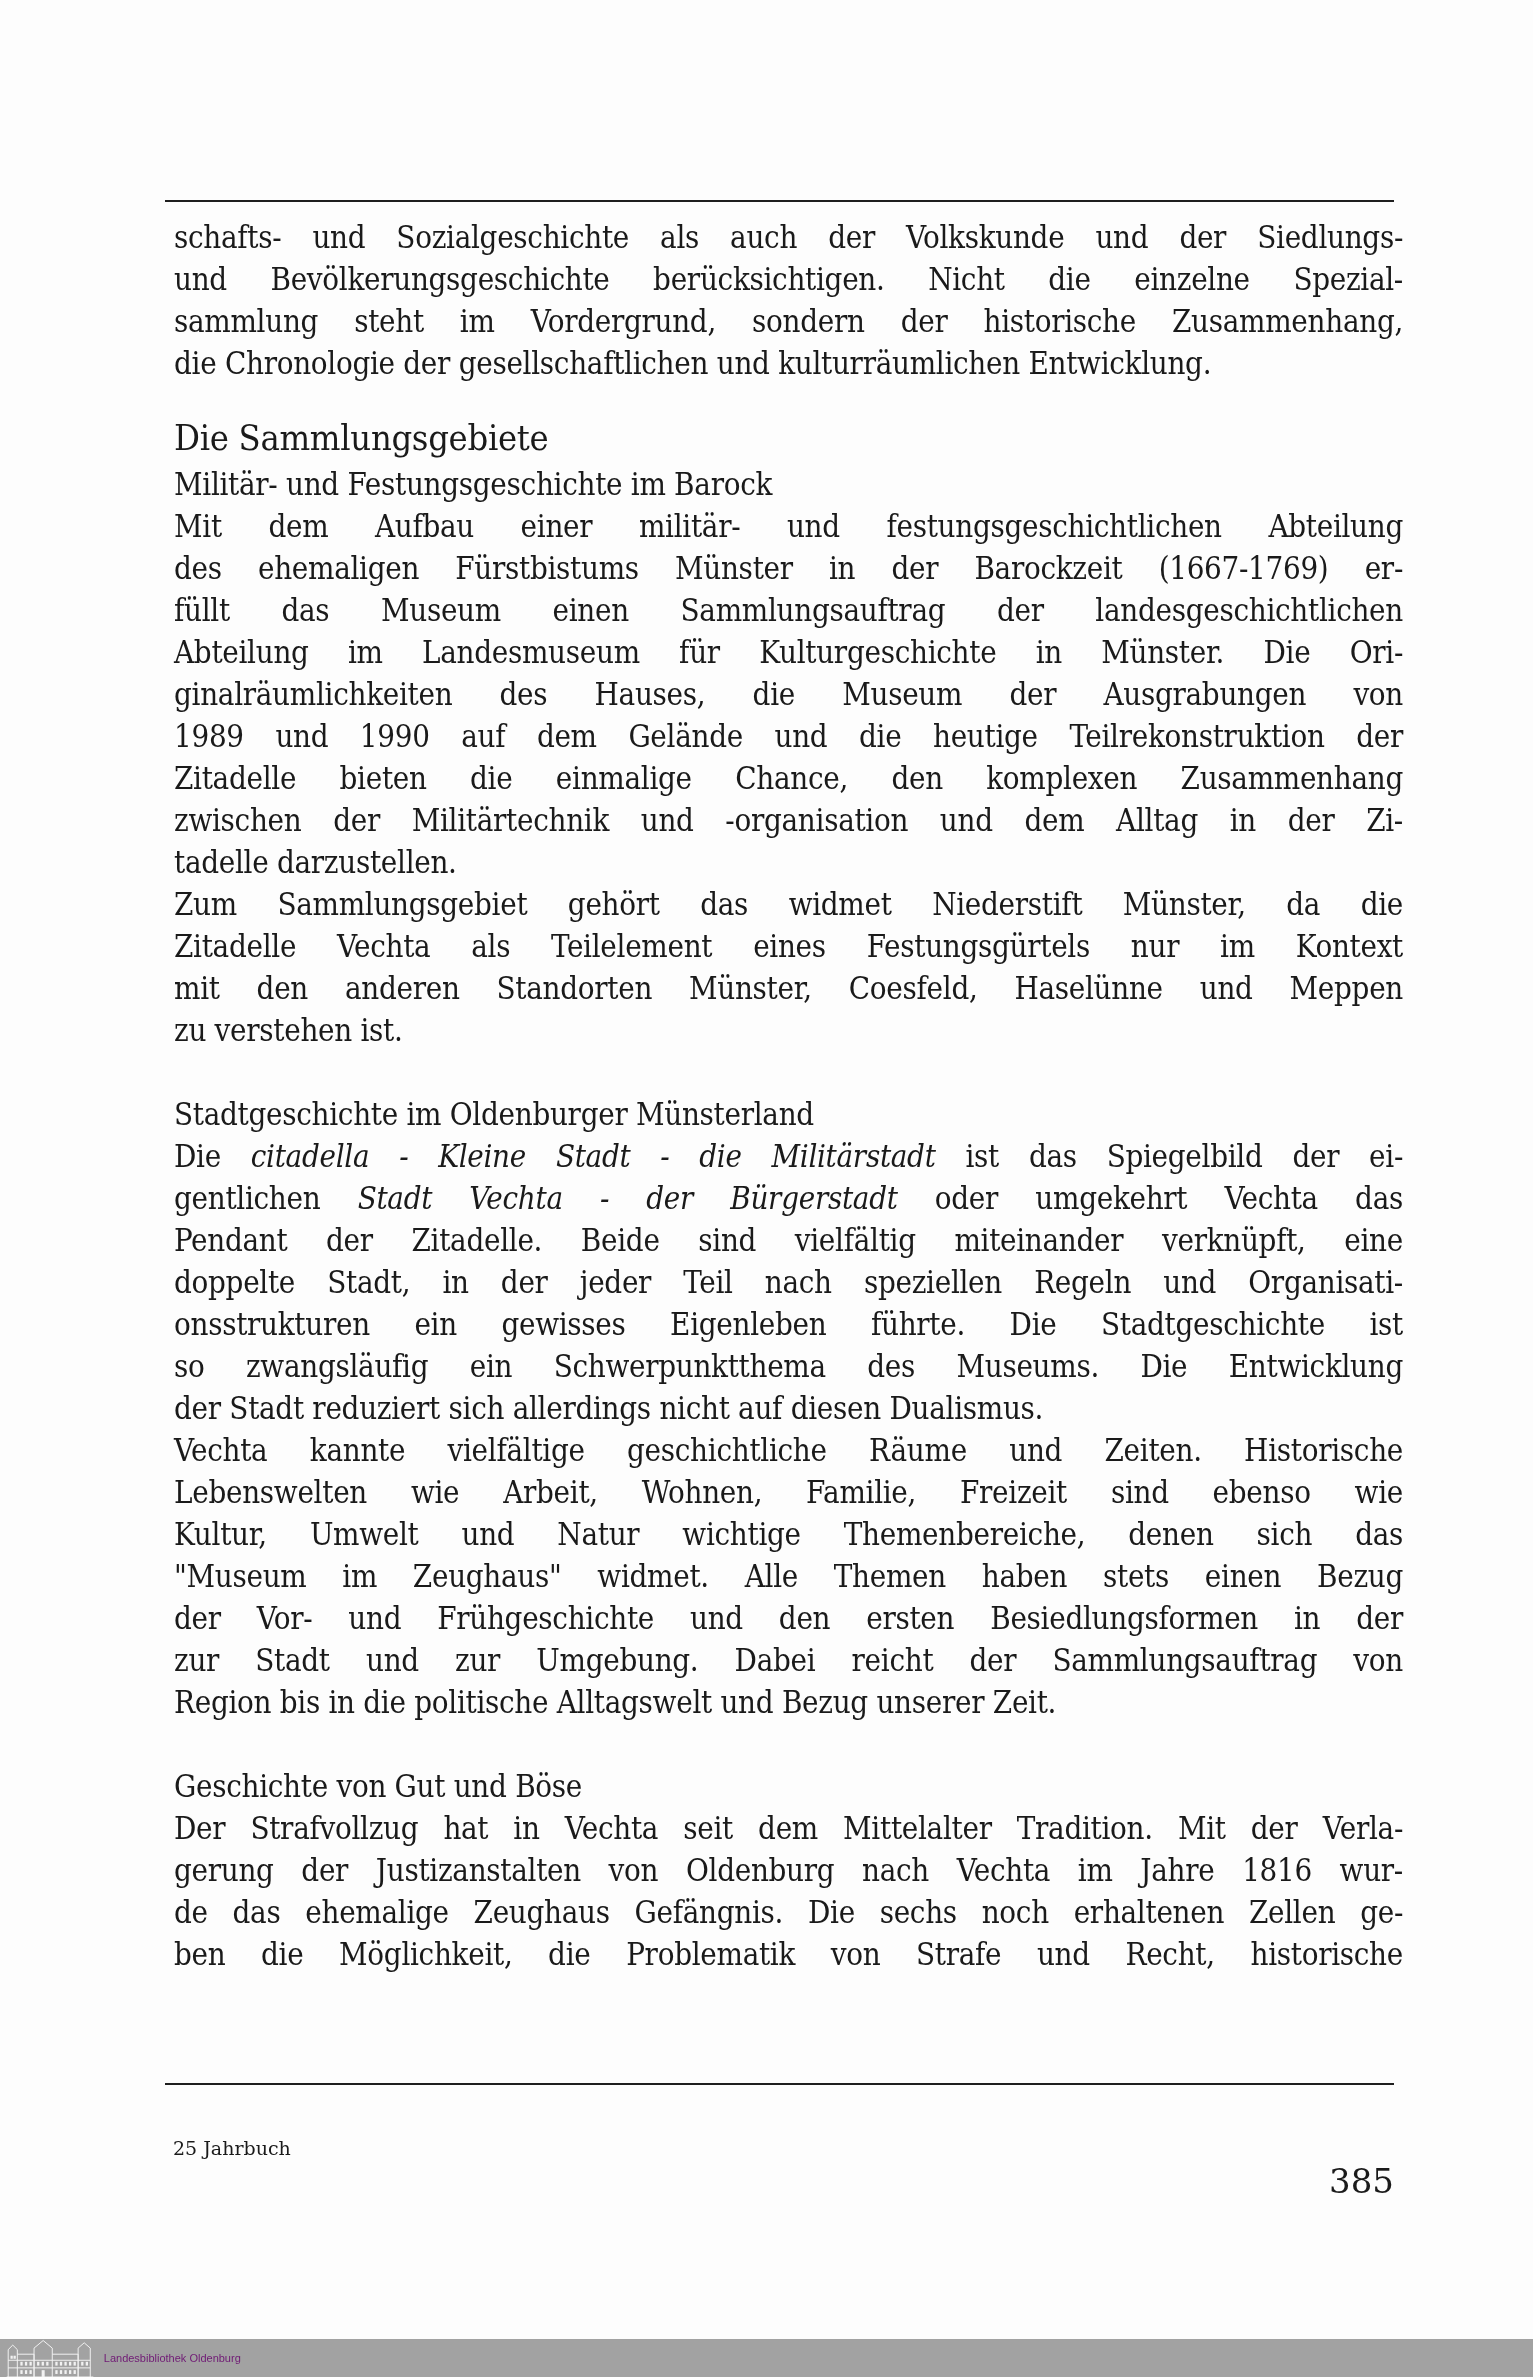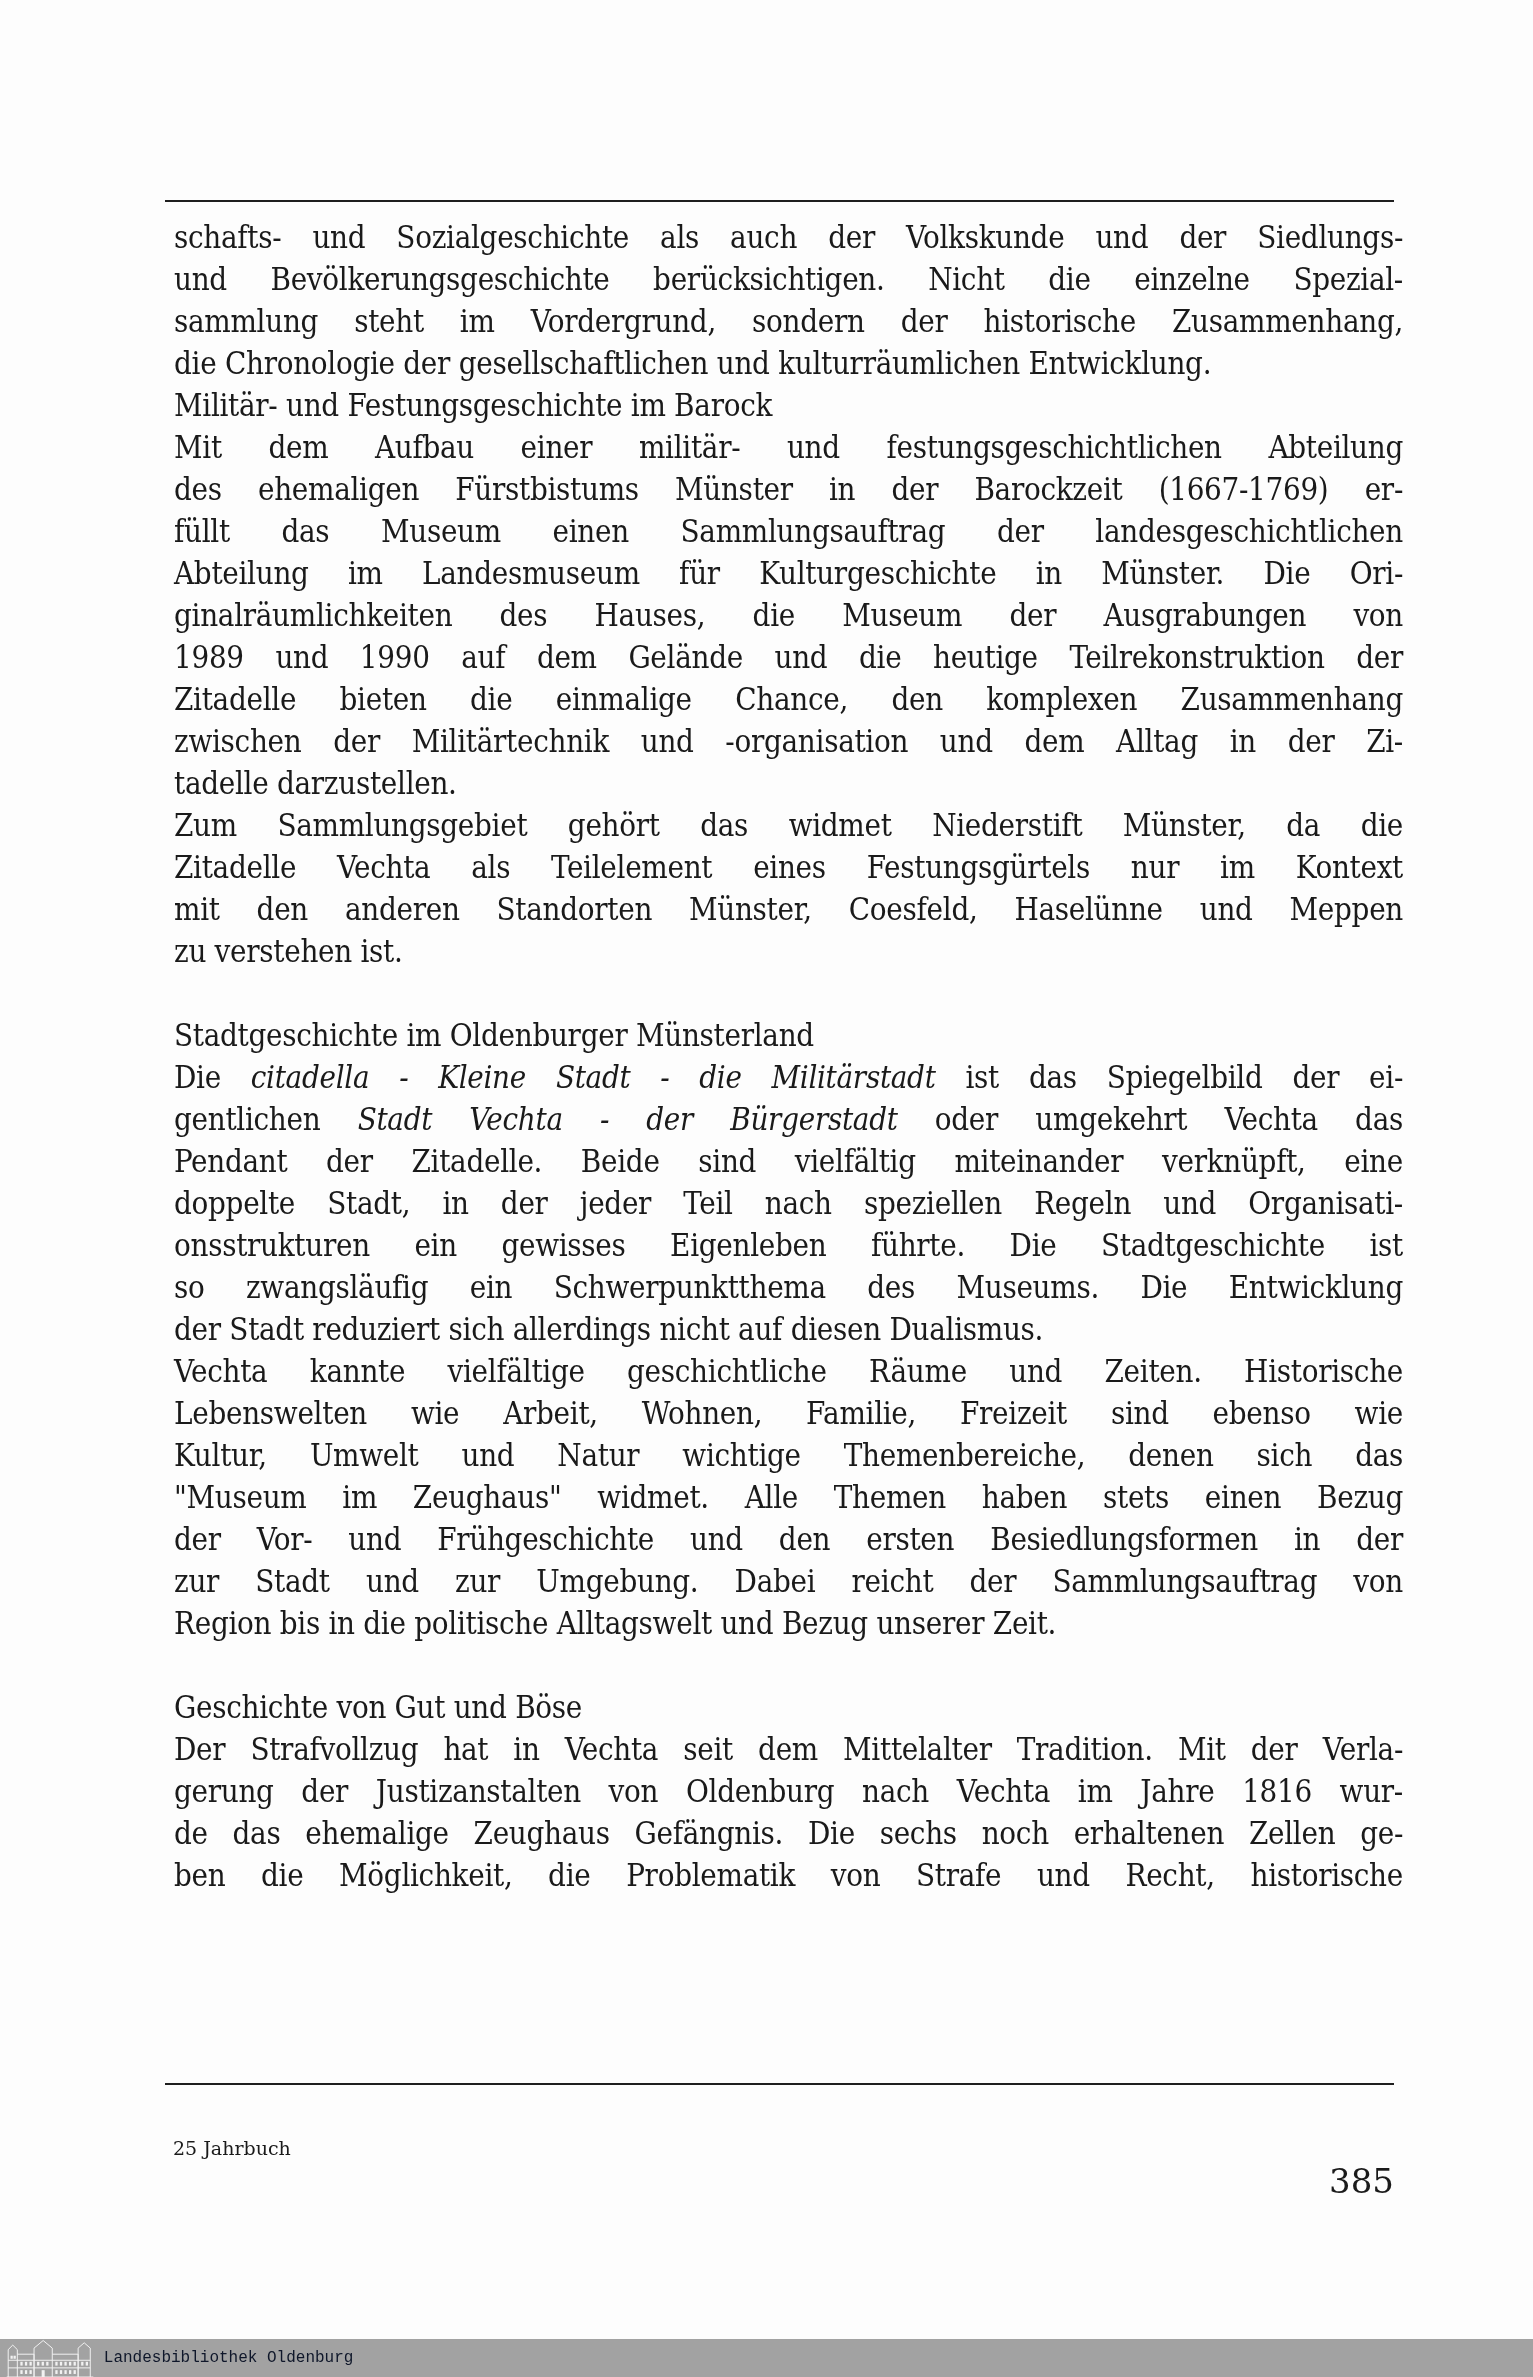--- a/index.html
+++ b/index.html
@@ -28,36 +28,37 @@
   em { font-style: italic; }
 
   #footer-note { position: absolute; left: 173px; top: 2137px; font-size: 19px; }
   #page-number { position: absolute; right: 140px; top: 2161px; font-size: 34px; }
 
   #lib-bar {
     position: absolute; left: 0; top: 2339px; width: 1534px; height: 38px;
     background: #a2a2a2; display: flex; align-items: center;
   }
   #lib-logo { margin-left: 4.6px; width: 90px; height: 38px; }
-  #lib-name { color: #0f172a; font-size: 16px; margin-left: 9.2px; font-family: Liberation Mono, monospace; }
+  #lib-name { color: #701a75; font-size: 11px; margin-left: 9.2px; font-family: Liberation Sans, sans-serif; }
 </style>
 </head>
 <body>
 
 <div id="rule-top" class="rule"></div>
 
 <div class="column">
 
   <div>
     <span class="line">schafts- und Sozialgeschichte als auch der Volkskunde und der Siedlungs-</span>
     <span class="line">und Bevölkerungsgeschichte berücksichtigen. Nicht die einzelne Spezial-</span>
     <span class="line">sammlung steht  im Vordergrund, sondern der historische Zusammenhang,</span>
     <span class="line last">die Chronologie der gesellschaftlichen und kulturräumlichen Entwicklung.</span>
   </div>
 
+  <span class="heading-main">Die Sammlungsgebiete</span>
 
   <span class="subheading">Militär- und Festungsgeschichte im Barock</span>
   <div>
     <span class="line">Mit dem Aufbau einer militär- und festungsgeschichtlichen Abteilung</span>
     <span class="line">des ehemaligen Fürstbistums Münster in der Barockzeit (1667-1769) er-</span>
     <span class="line">füllt das Museum einen Sammlungsauftrag der landesgeschichtlichen</span>
     <span class="line">Abteilung im Landesmuseum für Kulturgeschichte in Münster. Die Ori-</span>
     <span class="line">ginalräumlichkeiten des Hauses, die Museum der Ausgrabungen von</span>
     <span class="line">1989 und 1990 auf dem Gelände und die heutige Teilrekonstruktion der</span>
     <span class="line">Zitadelle bieten die einmalige Chance, den komplexen Zusammenhang</span>

